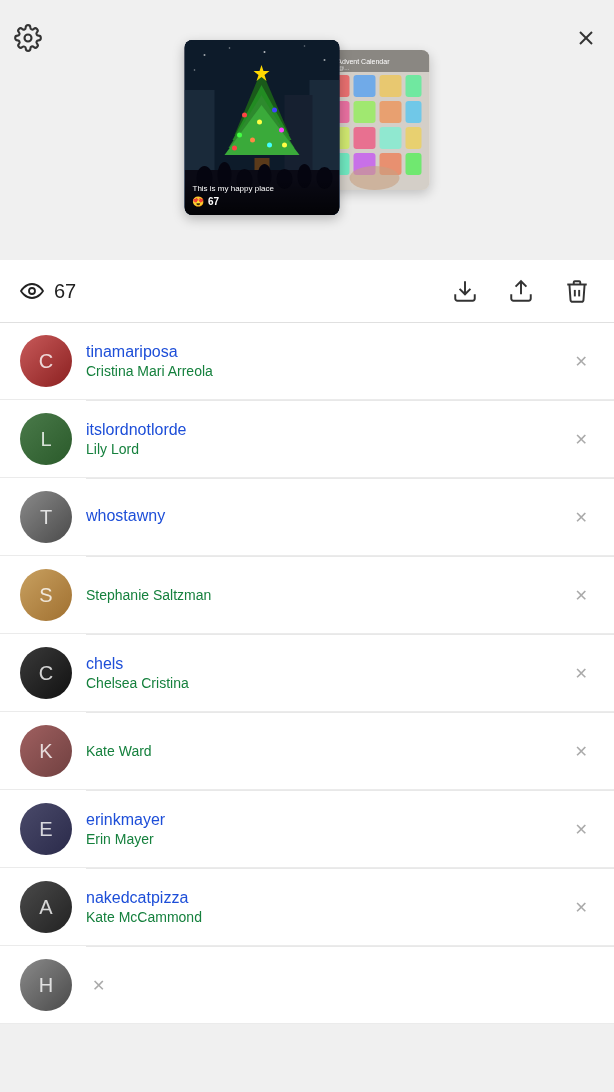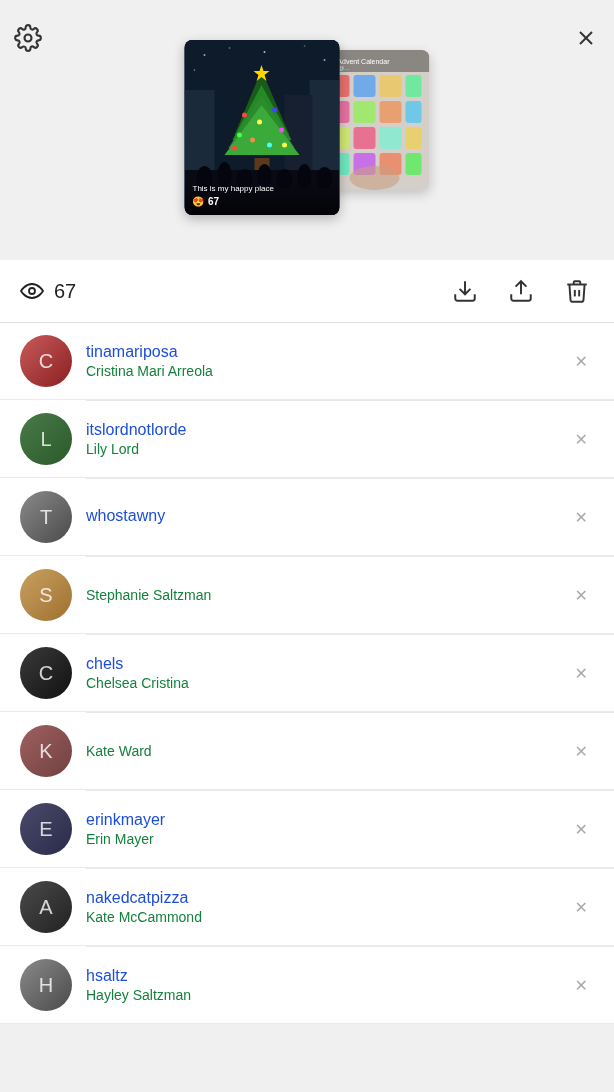--- a/index.html
+++ b/index.html
@@ -513,19 +513,15 @@
         <span class="username">nakedcatpizza</span>
         <span class="fullname">Kate McCammond</span>
       </div>
       <button class="remove-btn">✕</button>
     </div>
     <div class="divider"></div>
     <div class="user-item">
       <div class="avatar av-3">
         <div class="av-face">H</div>
       </div>
-      <div class="user-info">
-        <span class="username">hsaltz</span>
-        <span class="fullname">Hayley Saltzman</span>
-      </div>
       <button class="remove-btn">✕</button>
     </div>
   </div>
 
 </body></html>

